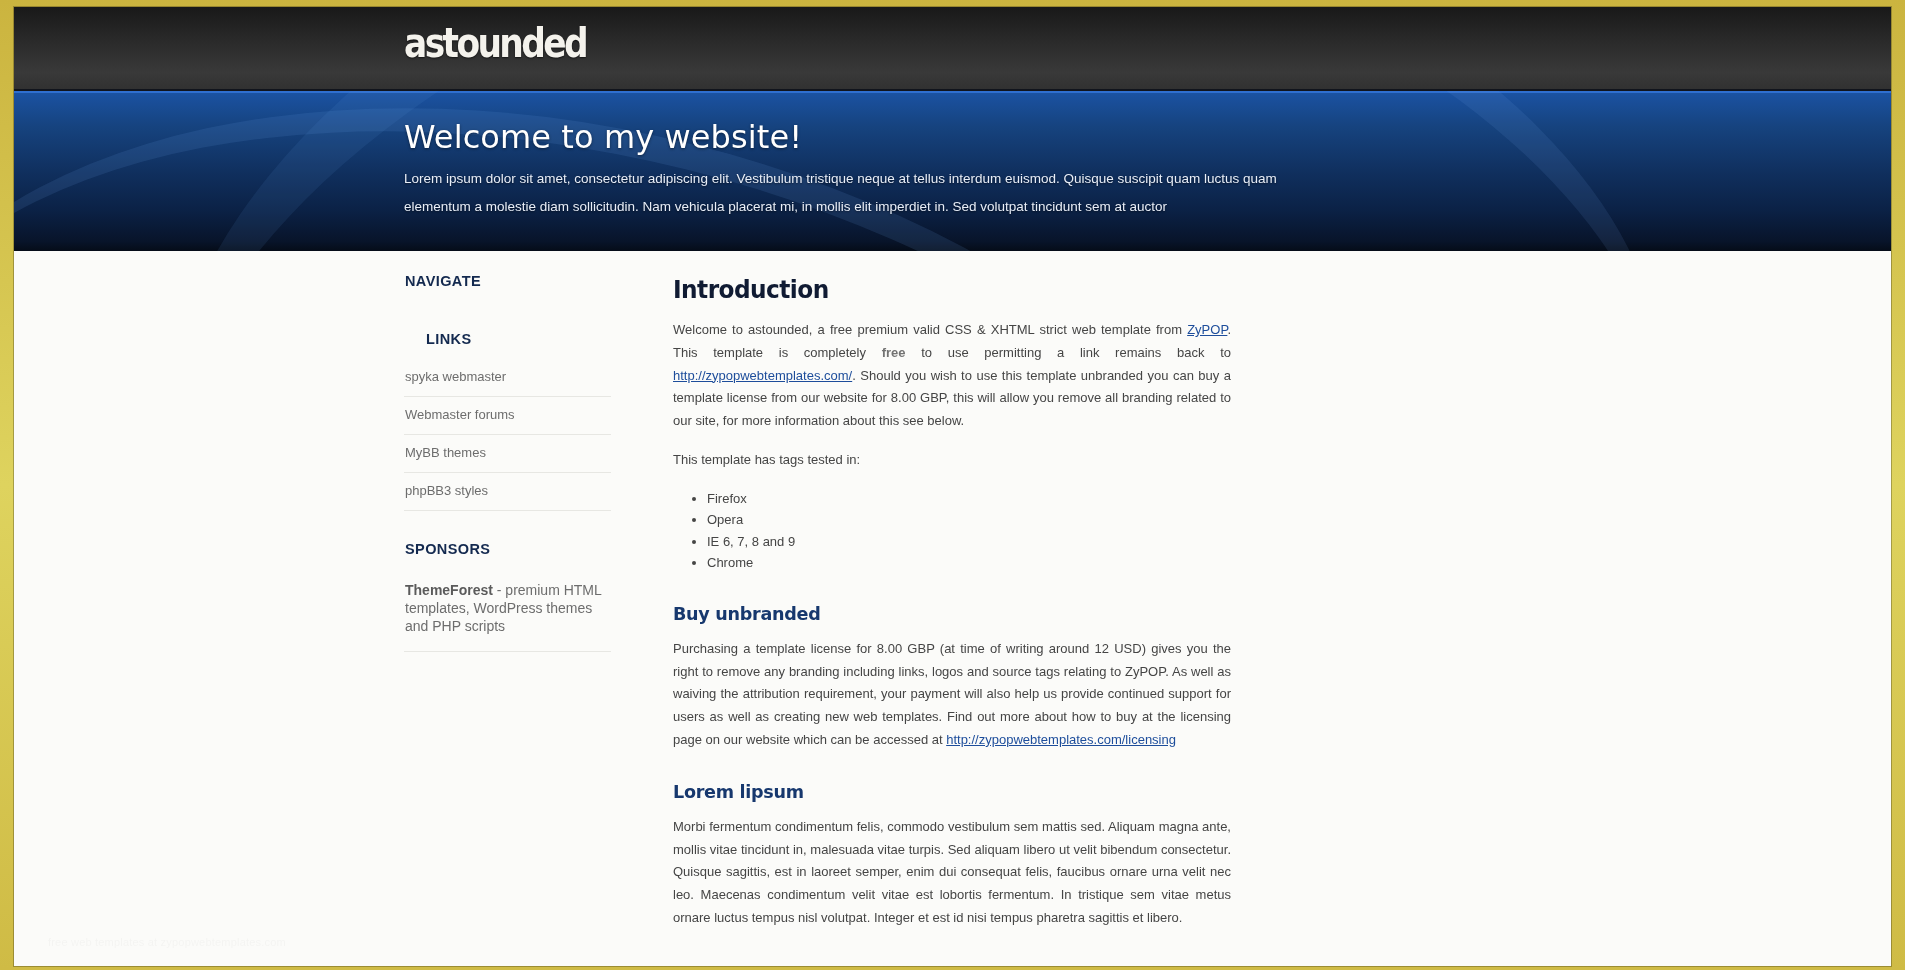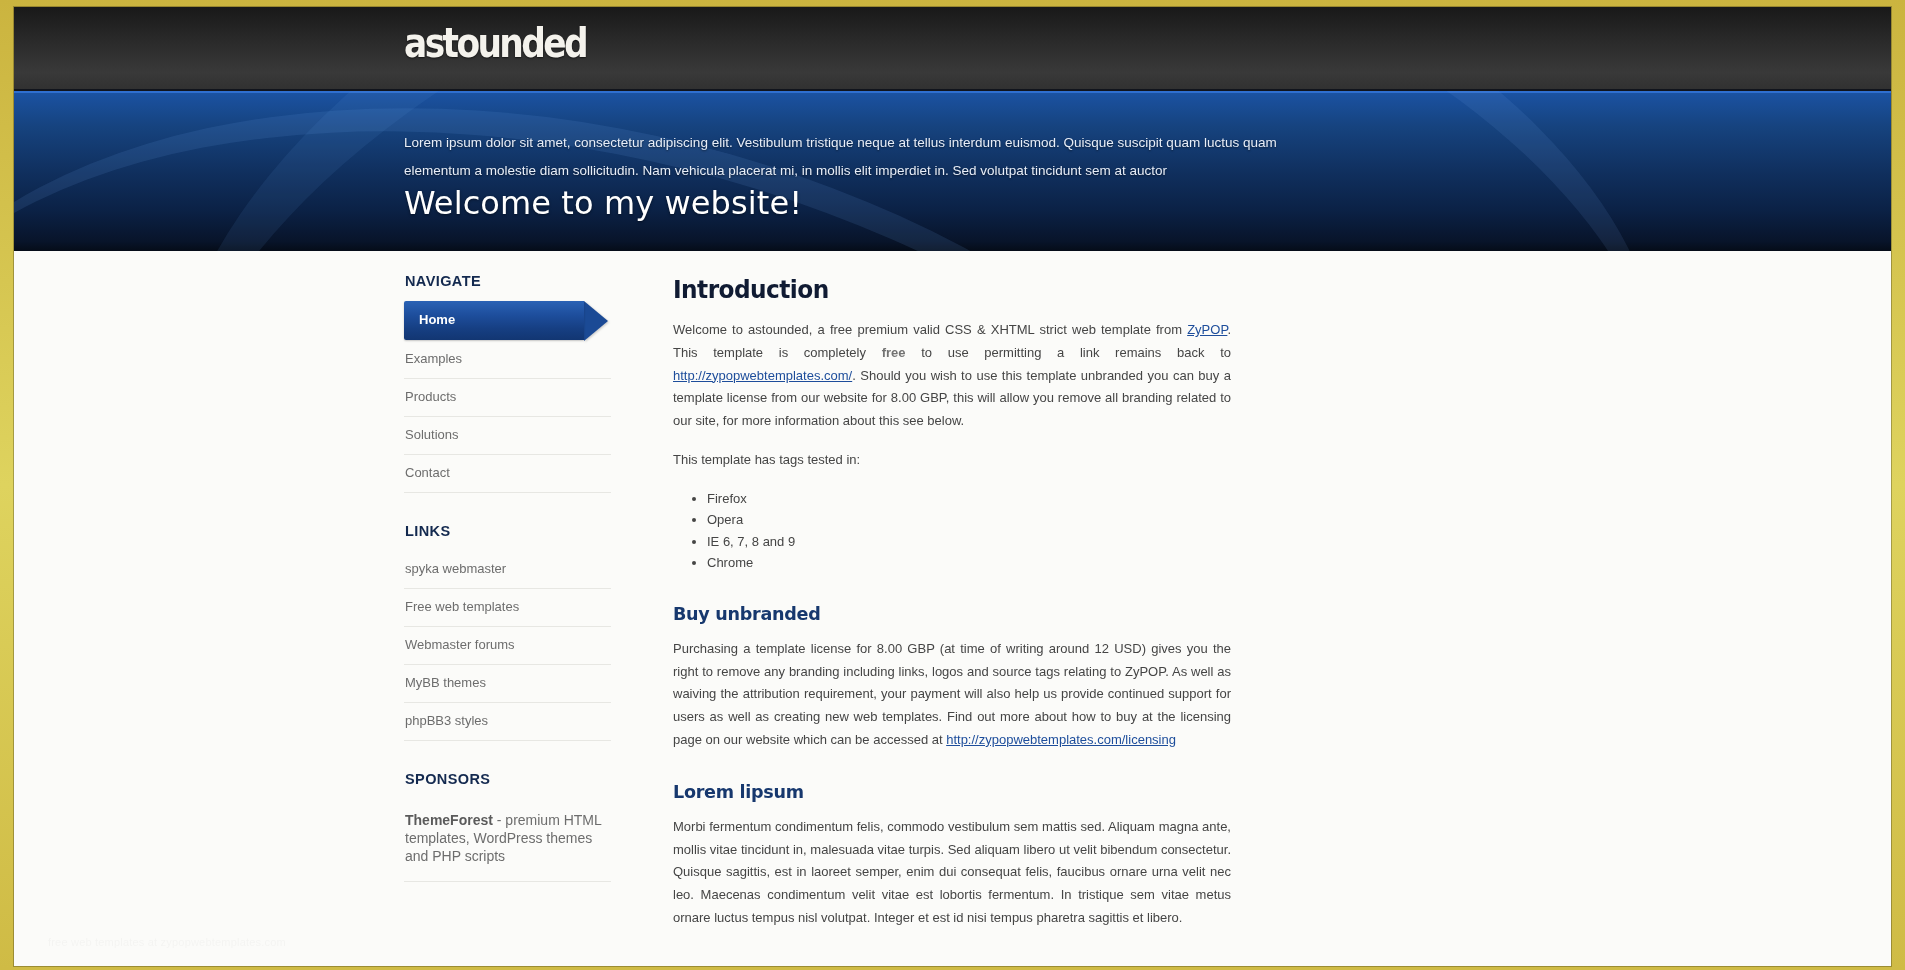--- a/index.html
+++ b/index.html
@@ -131,21 +131,21 @@
   }
 
   
   #sidebar{ width:207px; flex:0 0 207px; padding-top:22px; }
   .side-head{
     font-size:14.5px; font-weight:700;
     color:#13294f;
     letter-spacing:.4px;
     padding:0 0 12px 1px;
   }
-  .side-head.links{ padding-top:30px; }
+  .side-head.links{ padding-top:30px;margin-left:21px; }
   .side-head.sponsors{ padding-top:30px; }
 
   ul.side-list{ list-style:none; }
   ul.side-list li{ position:relative; }
   ul.side-list li a{
     display:block;
     padding:10px 0 11px 1px;
     font-size:13px;
     color:#6d6d6d;
     text-decoration:none;
@@ -247,59 +247,38 @@
     <div id="masthead">
       <div id="logo">astounded</div>
     </div>
 
     <div id="hero">
       <div class="topline"></div>
       <div class="swoosh1"></div>
       <div class="swoosh2"></div>
       <div class="swoosh3"></div>
       <div id="hero-text">
+        <div id="hero-title">Welcome to my website!</div>
         <div id="hero-sub">Lorem ipsum dolor sit amet, consectetur adipiscing elit. Vestibulum tristique neque at tellus interdum euismod. Quisque suscipit quam luctus quam elementum a molestie diam sollicitudin. Nam vehicula placerat mi, in mollis elit imperdiet in. Sed volutpat tincidunt sem at auctor</div>
-        <div id="hero-title">Welcome to my website!</div>
       </div>
     </div>
 
     <div id="content-wrap">
       <div id="cols">
 
         <aside id="sidebar">
 
           <div class="side-head">NAVIGATE</div>
 
-          <ul class="side-list">
-            <li class="active">
-              <a href="#">Home</a>
-              <span class="arrow"></span>
-            </li>
-            <li>
-              <a href="#">Examples</a>
-            </li>
-            <li>
-              <a href="#">Products</a>
-            </li>
-            <li>
-              <a href="#">Solutions</a>
-            </li>
-            <li>
-              <a href="#">Contact</a>
-            </li>
-          </ul>
 
           <div class="side-head links">LINKS</div>
 
           <ul class="side-list">
             <li>
               <a href="#">spyka webmaster</a>
-            </li>
-            <li>
-              <a href="#">Free web templates</a>
             </li>
             <li>
               <a href="#">Webmaster forums</a>
             </li>
             <li>
               <a href="#">MyBB themes</a>
             </li>
             <li>
               <a href="#">phpBB3 styles</a>
             </li>

